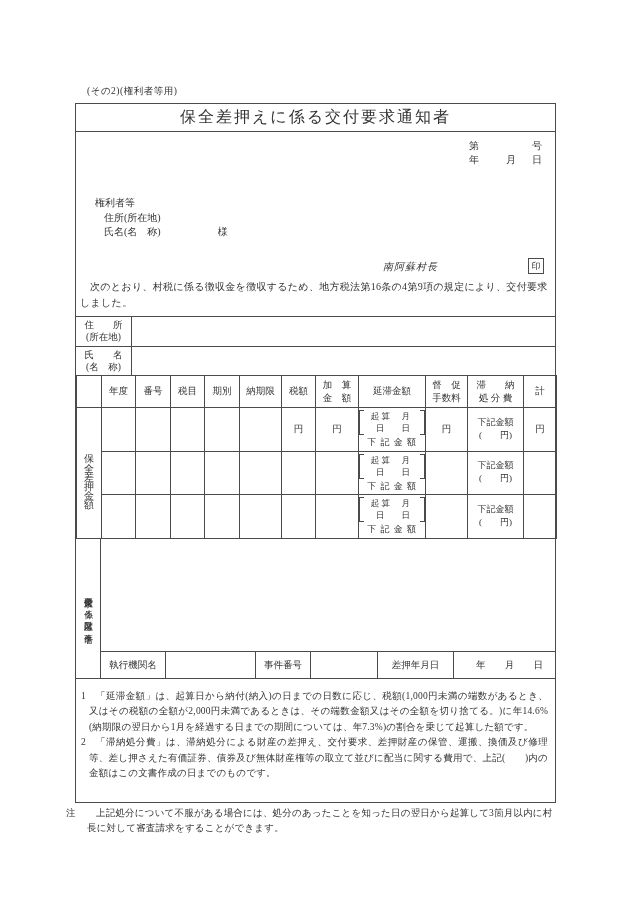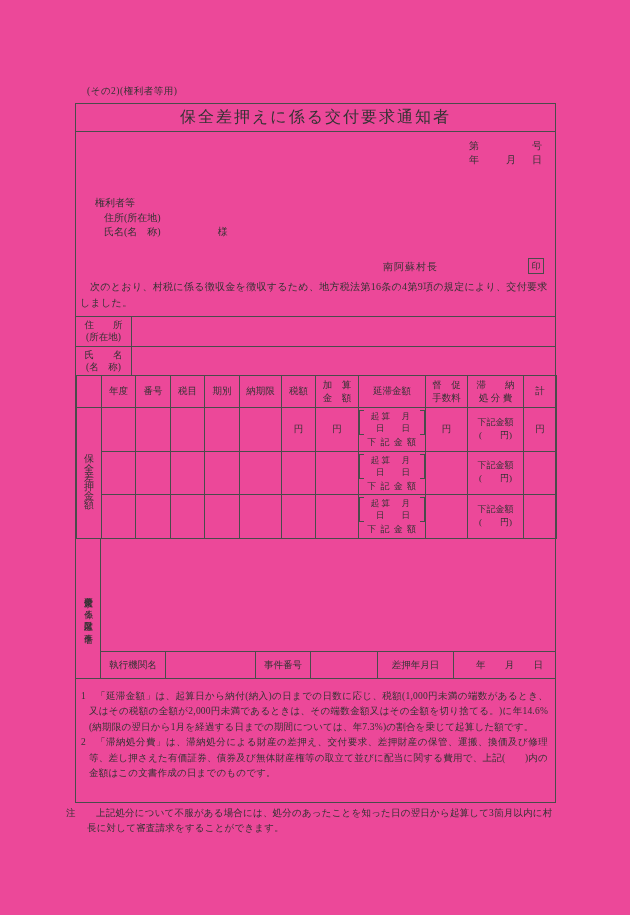--- a/index.html
+++ b/index.html
@@ -1,19 +1,19 @@
 <!DOCTYPE html>
 <html><head>
 <meta charset="utf-8">
 <style>
   * { margin:0; padding:0; box-sizing:border-box; }
   html,body { background:#e8e8e8; }
   .page {
     position:relative; width:630px; height:915px; margin:0 auto;
-    background:#ec4899; color:#333;
+    background:#ffffff; color:#333;
     font-family:"Liberation Serif","DejaVu Serif",serif;
     overflow:hidden;
   }
   .corner-label { position:absolute; left:87px; top:85px; font-size:9.5px; letter-spacing:0.5px; }
 
   .outer-box {
     position:absolute; left:75px; top:103px; width:481px; height:700px;
     border:1px solid #4b4b4b;
   }
   .title-row {
@@ -23,21 +23,21 @@
   }
 
   
   .header-block { position:relative; height:185px; border-bottom:1px solid #4b4b4b; font-size:10px; }
   .docno-date { position:absolute; top:7px; right:13px; text-align:right; line-height:13.5px; }
   .sp { display:inline-block; }
   .sp53{width:53px;} .sp27{width:27px;} .sp16{width:16px;}
   .addressee { position:absolute; left:19px; top:64px; line-height:14.5px; }
   .addressee .indent { padding-left:9px; }
   .honorific { margin-left:57px; }
-  .sender-line { position:absolute; left:307px; top:128px; font-size:10px; letter-spacing:1px; }
+  .sender-line { position:absolute; left:307px; top:128px; font-size:10px; letter-spacing:1px;font-style:italic; }
   .seal-box {
     position:absolute; left:452px; top:126px; width:16px; height:16px;
     border:1px solid #4b4b4b; display:flex; align-items:center; justify-content:center;
     font-size:9px;
   }
   .body-text { position:absolute; left:4px; right:3px; top:147px; text-indent:1em; line-height:16px; font-size:10px; letter-spacing:0.3px; }
 
   
   .obligor { display:flex; height:58px; font-size:9.5px; }
   .ob-left {

